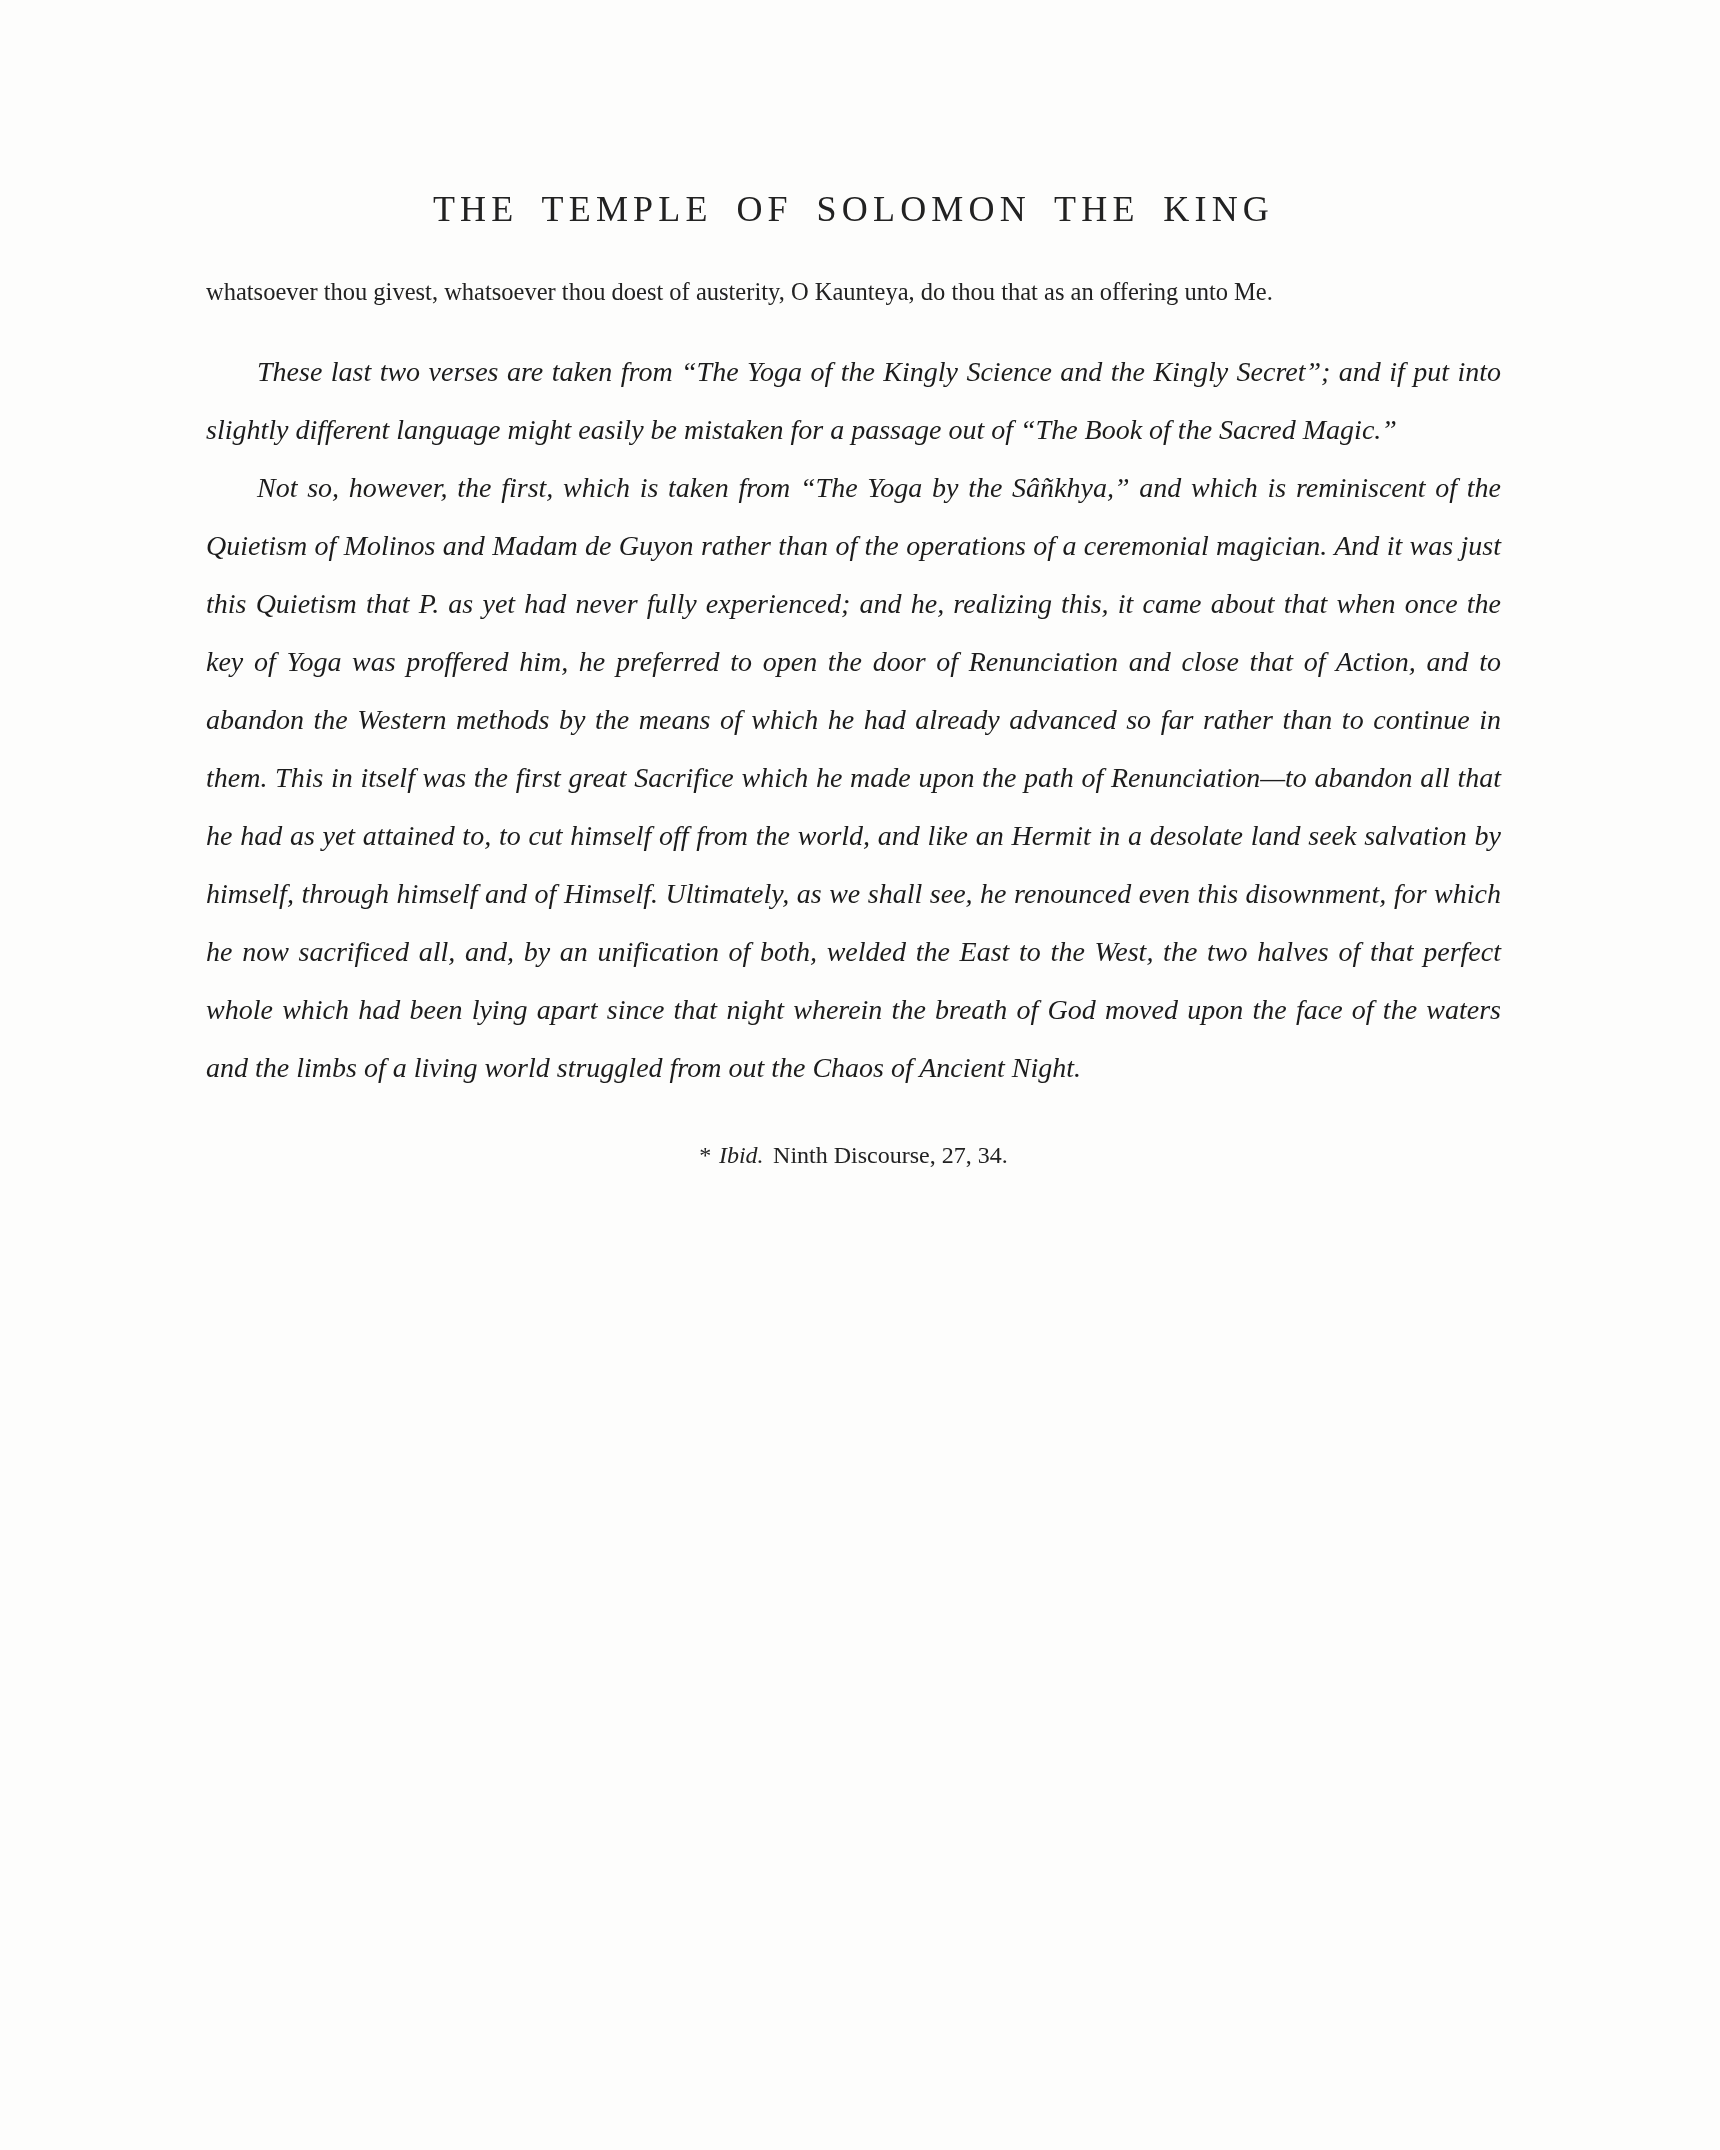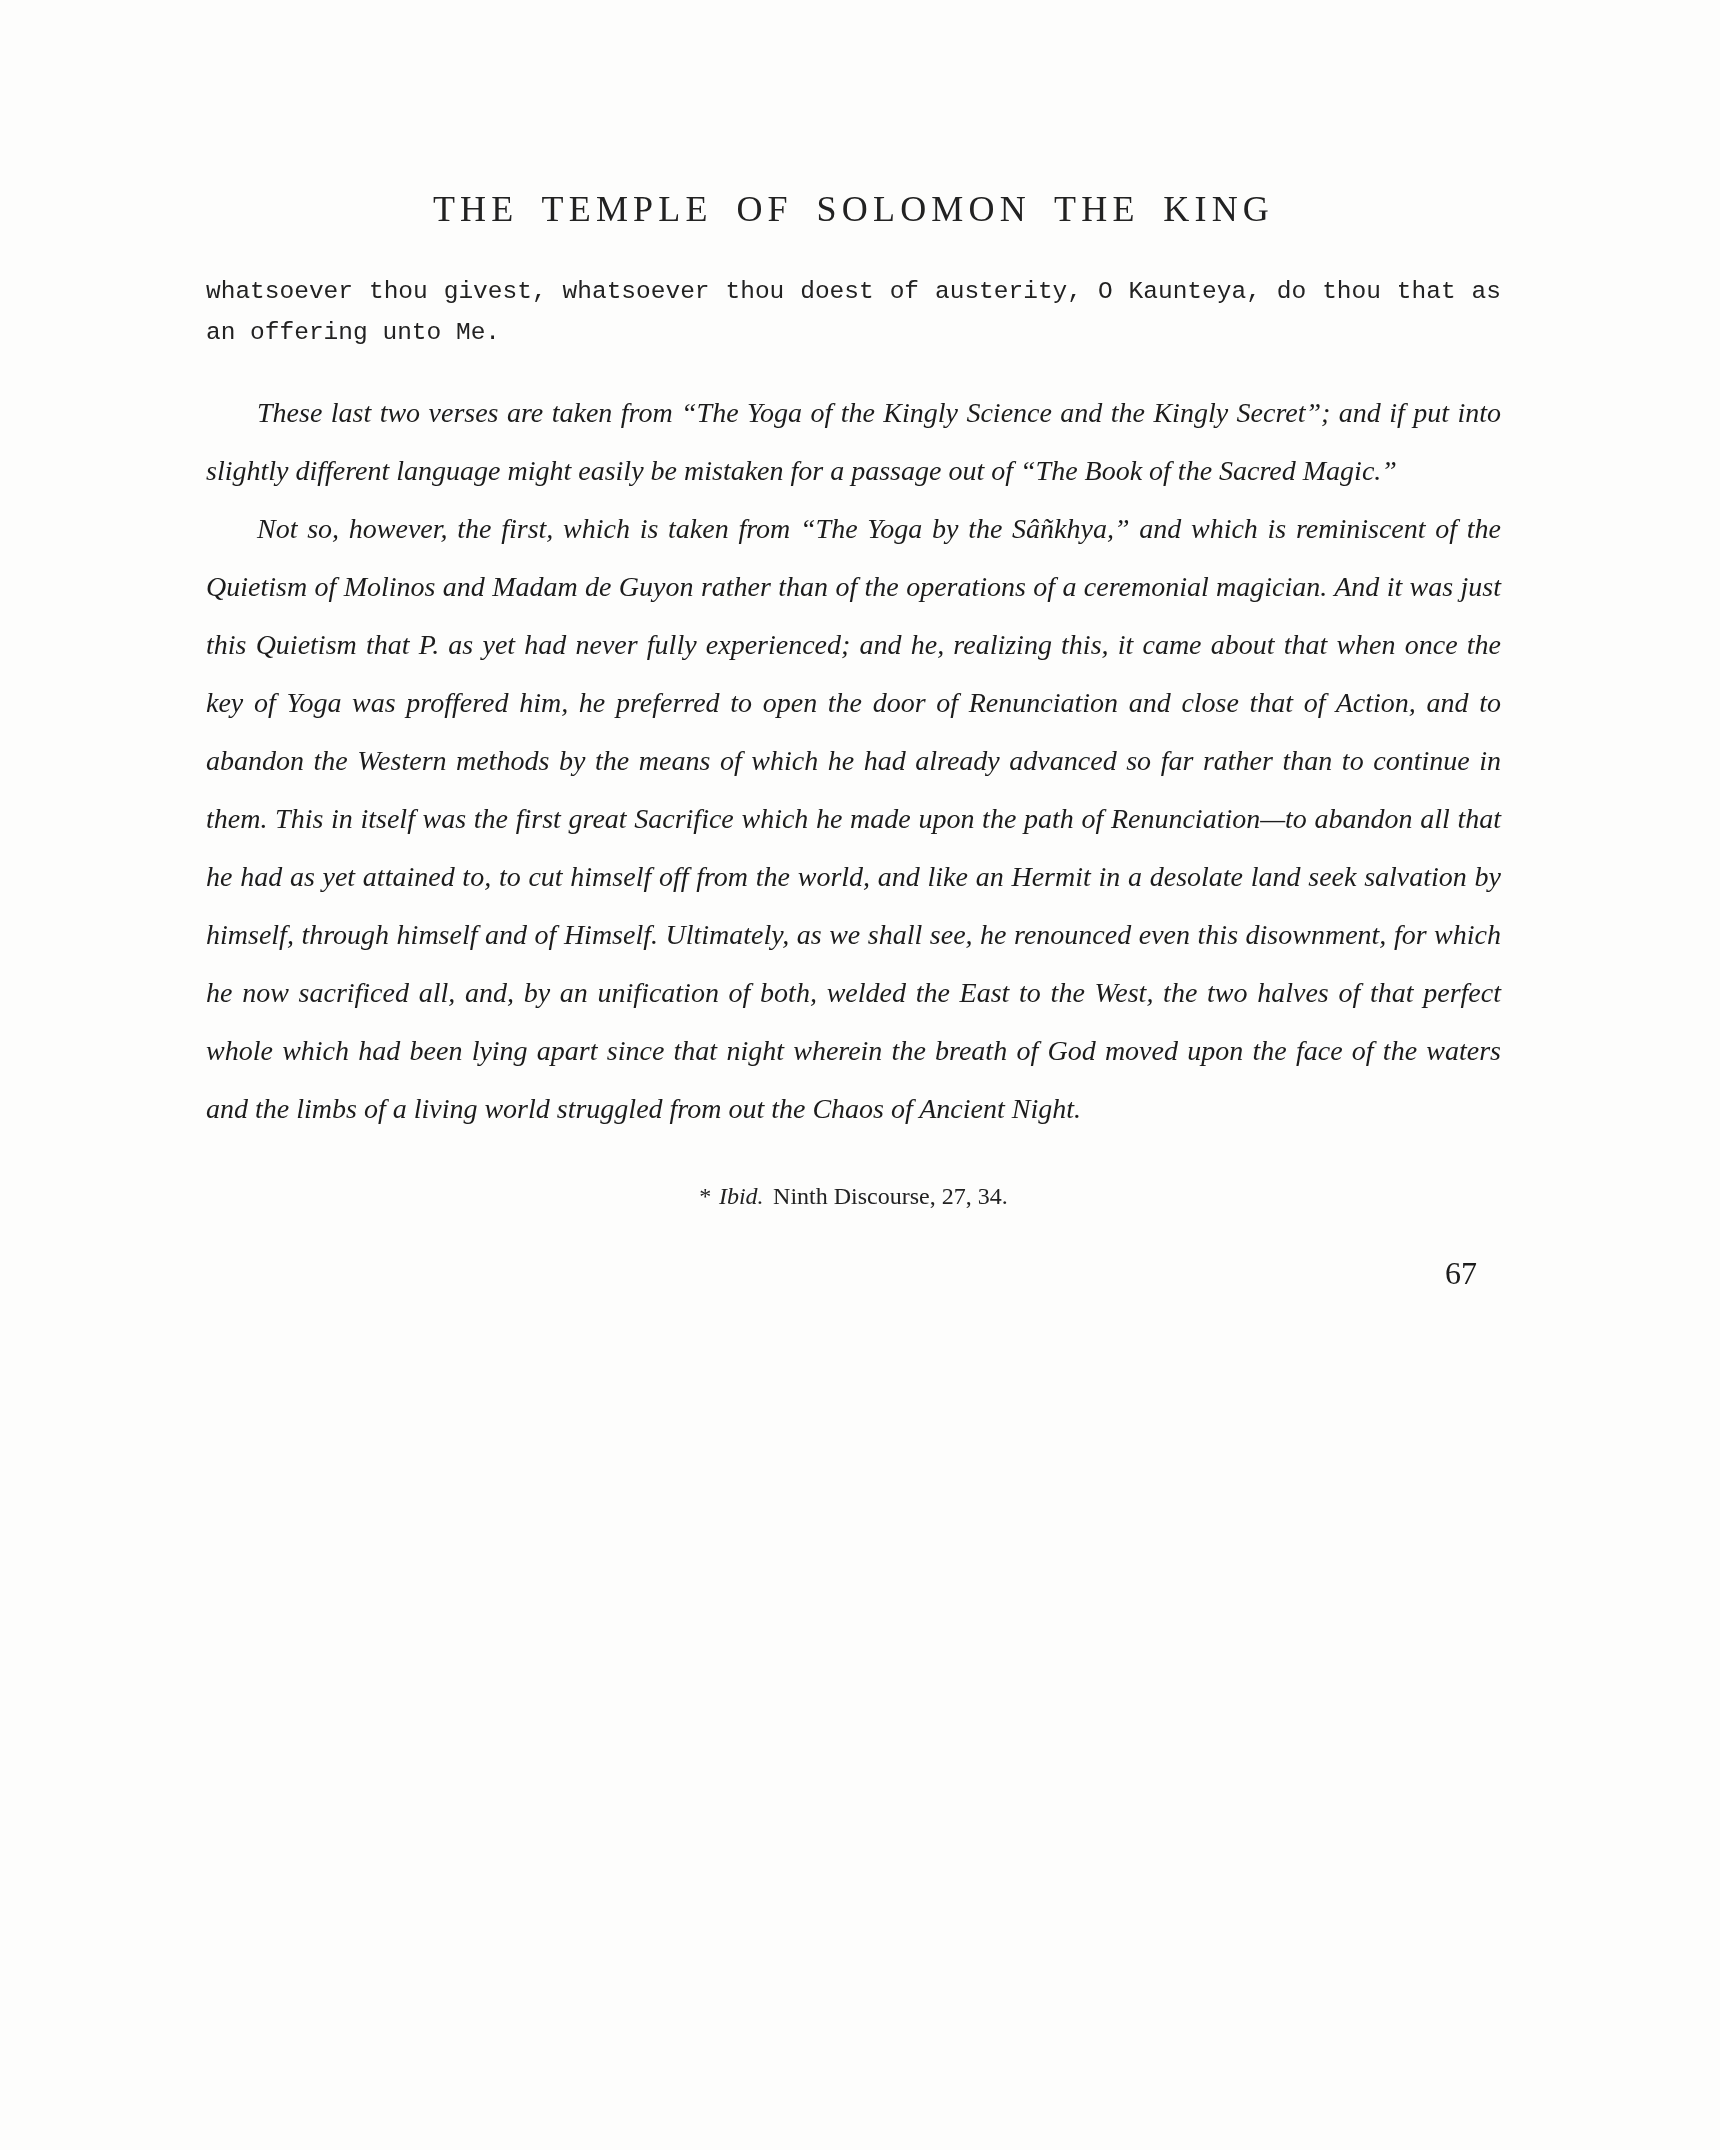--- a/index.html
+++ b/index.html
@@ -34,21 +34,20 @@
     font-weight: 400;
     letter-spacing: 5.2px;
     word-spacing: 9.5px;
     color: #222;
   }
   .block-quote {
     font-size: 24.5px;
     line-height: 41px;
     text-align: justify;
     color: #222;
-    font-family: Liberation Mono, monospace;
   }
   .block-quote p {
     margin: 0;
   }
   .block-quote p.q-indent {
     text-indent: 34px;
   }
   .body-text {
     margin-top: 31px;
     font-size: 28px;
@@ -96,17 +95,16 @@
 
     <div class="body-text">
       <p>These last two verses are taken from “The Yoga of the Kingly Science and the Kingly Secret”; and if put into slightly different language might easily be mistaken for a passage out of “The Book of the Sacred Magic.”</p>
       <p>Not so, however, the first, which is taken from “The Yoga by the Sâñkhya,” and which is reminiscent of the Quietism of Molinos and Madam de Guyon rather than of the operations of a ceremonial magician. And it was just this Quietism that P. as yet had never fully experienced; and he, realizing this, it came about that when once the key of Yoga was proffered him, he preferred to open the door of Renunciation and close that of Action, and to abandon the Western methods by the means of which he had already advanced so far rather than to continue in them. This in itself was the first great Sacrifice which he made upon the path of Renunciation—to abandon all that he had as yet attained to, to cut himself off from the world, and like an Hermit in a desolate land seek salvation by himself, through himself and of Himself. Ultimately, as we shall see, he renounced even this disownment, for which he now sacrificed all, and, by an unification of both, welded the East to the West, the two halves of that perfect whole which had been lying apart since that night wherein the breath of God moved upon the face of the waters and the limbs of a living world struggled from out the Chaos of Ancient Night.</p>
     </div>
 
     <div class="footnote">
       <span class="fn-marker">*</span><span class="fn-source">Ibid.</span><span class="fn-reference">Ninth Discourse, 27, 34.</span>
     </div>
 
-    <div class="page-number">67</div>
 
   </div>
 </div>
 
 
 </body></html>

